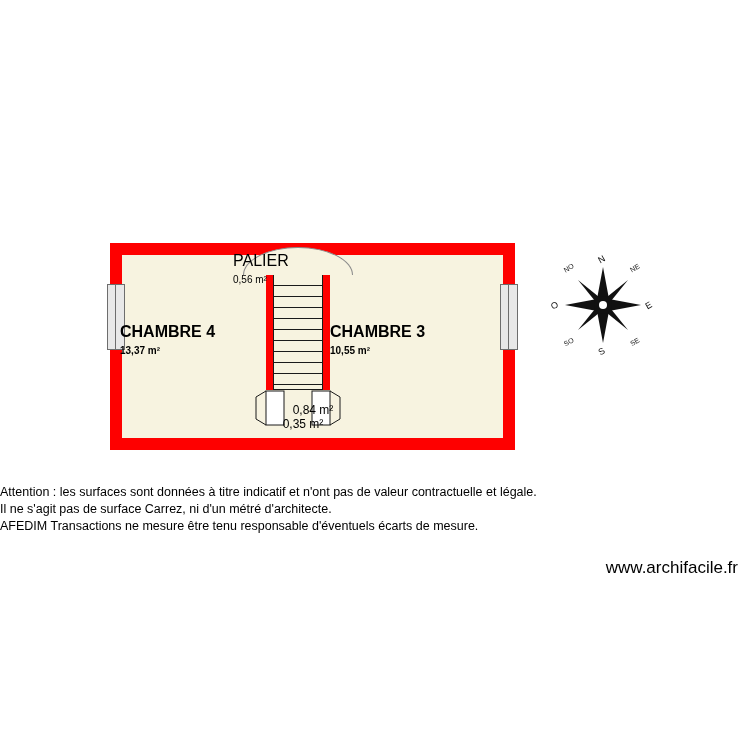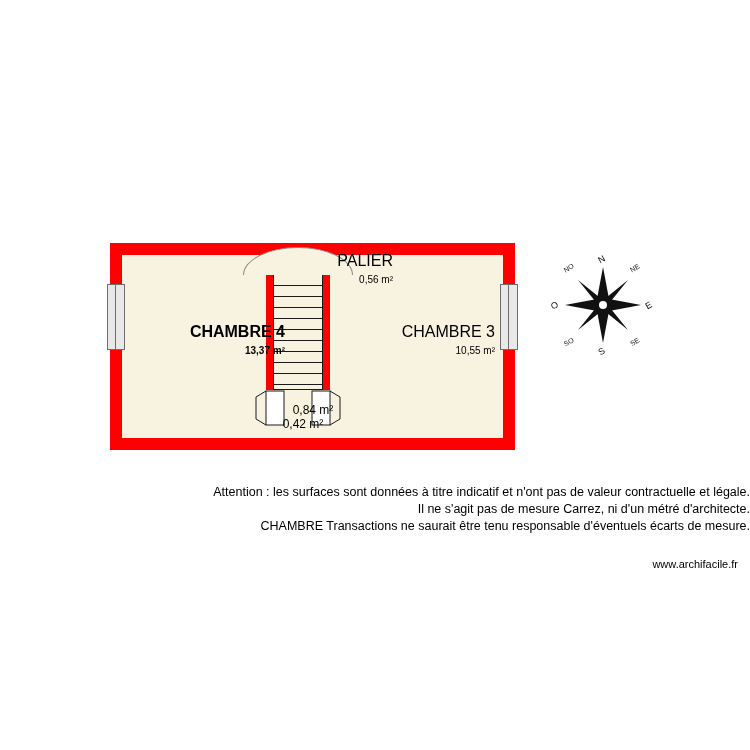--- a/index.html
+++ b/index.html
@@ -138,21 +138,21 @@
 
   
   .door {
     position: absolute;
     box-sizing: border-box;
   }
 
   
   .room-label {
     position: absolute;
-    text-align: right;
+    text-align: left;
     white-space: nowrap;
   }
   .room-name {
     font-size: 16px;
     color: #000000;
     line-height: 20px;
   }
   .room-area {
     font-size: 10px;
     color: #000000;
@@ -173,30 +173,30 @@
     width: 110px;
     height: 110px;
   }
 
   
   .notes {
     position: absolute;
     left: 0;
     top: 484px;
     width: 750px;
-    text-align: right;
+    text-align: left;
     font-size: 12.5px;
     line-height: 17px;
     color: #000000;
   }
   .website {
     position: absolute;
     right: 12px;
     top: 558px;
-    font-size: 11px;
+    font-size: 17px;
     color: #000000;
   }
 </style>
 </head>
 <body>
 
 <div id="plan-root">
 
   <div class="plan-wrap">
 
@@ -239,32 +239,32 @@
       <path d="M19 1 L29 7 L29 29 L19 35" fill="none" stroke="#1a1a1a" stroke-width="1"></path>
     </svg>
 
   </div>
 
   <div class="room-label" style="left:120px; top:322px; width:165px;font-weight:bold;">
     <div class="room-name">CHAMBRE 4</div>
     <div class="room-area">13,37 m²</div>
   </div>
 
-  <div class="room-label" style="left:330px; top:322px; width:165px;">
+  <div class="room-label" style="left:330px; top:322px; width:165px;font-weight:bold;">
     <div class="room-name">CHAMBRE 3</div>
     <div class="room-area">10,55 m²</div>
   </div>
 
   <div class="room-label" style="left:233px; top:251px; width:160px;">
     <div class="room-name">PALIER</div>
     <div class="room-area">0,56 m²</div>
   </div>
 
   <div class="small-label" style="left:243px; top:403px; width:140px;">0,84 m²</div>
-  <div class="small-label" style="left:233px; top:417px; width:140px;">0,42 m²</div>
+  <div class="small-label" style="left:233px; top:417px; width:140px;">0,35 m²</div>
 
   <svg class="compass" viewBox="0 0 110 110">
     <g transform="translate(55,55)">
 
       <polygon points="0,-38 6,-6 0,0 -6,-6" fill="#111111"></polygon>
       <polygon points="0,38 6,6 0,0 -6,6" fill="#111111"></polygon>
       <polygon points="-38,0 -6,-6 0,0 -6,6" fill="#111111"></polygon>
       <polygon points="38,0 6,-6 0,0 6,6" fill="#111111"></polygon>
 
       <polygon points="-25,-25 -4,-8 0,0 -8,-4" fill="#111111"></polygon>
@@ -280,19 +280,19 @@
     <text x="102" y="58" font-family="Liberation Sans, sans-serif" font-size="9" fill="#111111" text-anchor="middle" transform="rotate(-30 102 58)">E</text>
     <text x="8" y="58" font-family="Liberation Sans, sans-serif" font-size="9" fill="#111111" text-anchor="middle" transform="rotate(-30 8 58)">O</text>
     <text x="88" y="20" font-family="Liberation Sans, sans-serif" font-size="7" fill="#111111" text-anchor="middle" transform="rotate(-30 88 20)">NE</text>
     <text x="22" y="20" font-family="Liberation Sans, sans-serif" font-size="7" fill="#111111" text-anchor="middle" transform="rotate(-30 22 20)">NO</text>
     <text x="88" y="94" font-family="Liberation Sans, sans-serif" font-size="7" fill="#111111" text-anchor="middle" transform="rotate(-30 88 94)">SE</text>
     <text x="22" y="94" font-family="Liberation Sans, sans-serif" font-size="7" fill="#111111" text-anchor="middle" transform="rotate(-30 22 94)">SO</text>
   </svg>
 
   <div class="notes">
     <div>Attention : les surfaces sont données à titre indicatif et n'ont pas de valeur contractuelle et légale.</div>
-    <div>Il ne s'agit pas de mesure Carrez, ni d'un métré d'architecte.</div>
-    <div>CHAMBRE Transactions ne saurait être tenu responsable d'éventuels écarts de mesure.</div>
+    <div>Il ne s'agit pas de surface Carrez, ni d'un métré d'architecte.</div>
+    <div>AFEDIM Transactions ne mesure être tenu responsable d'éventuels écarts de mesure.</div>
   </div>
 
   <div class="website">www.archifacile.fr</div>
 
 </div>
 
 </body></html>

